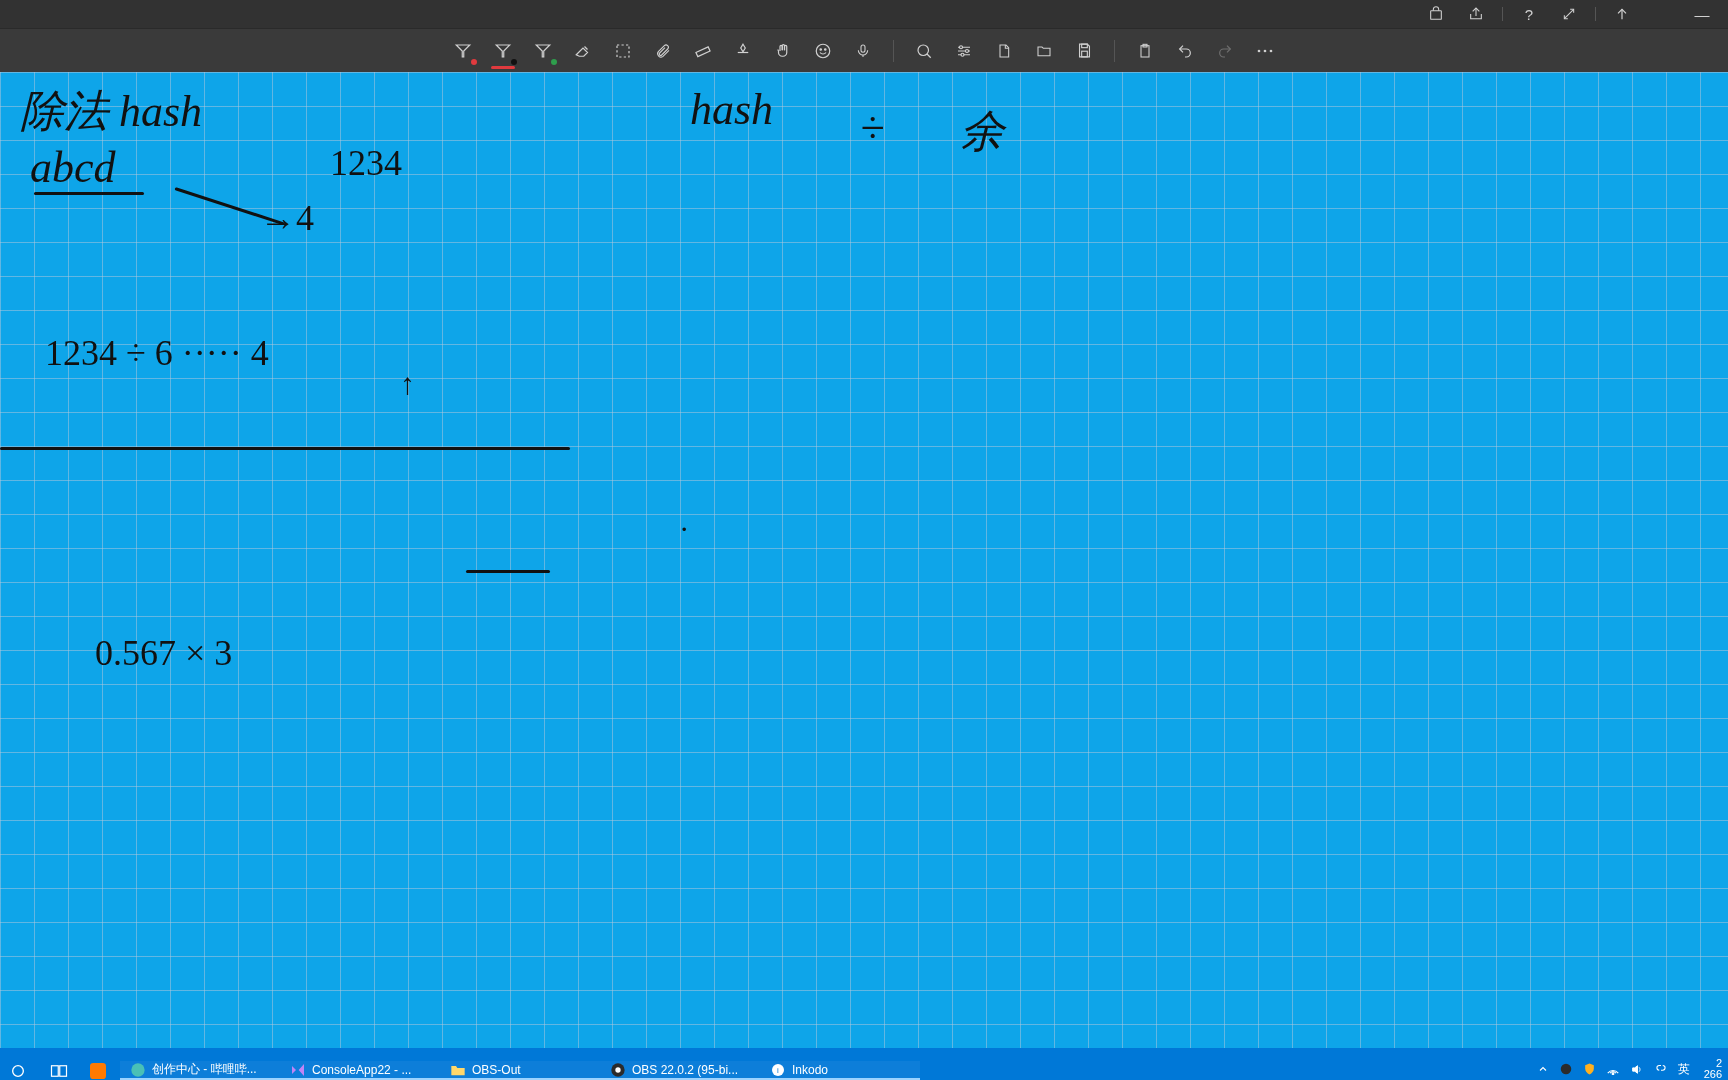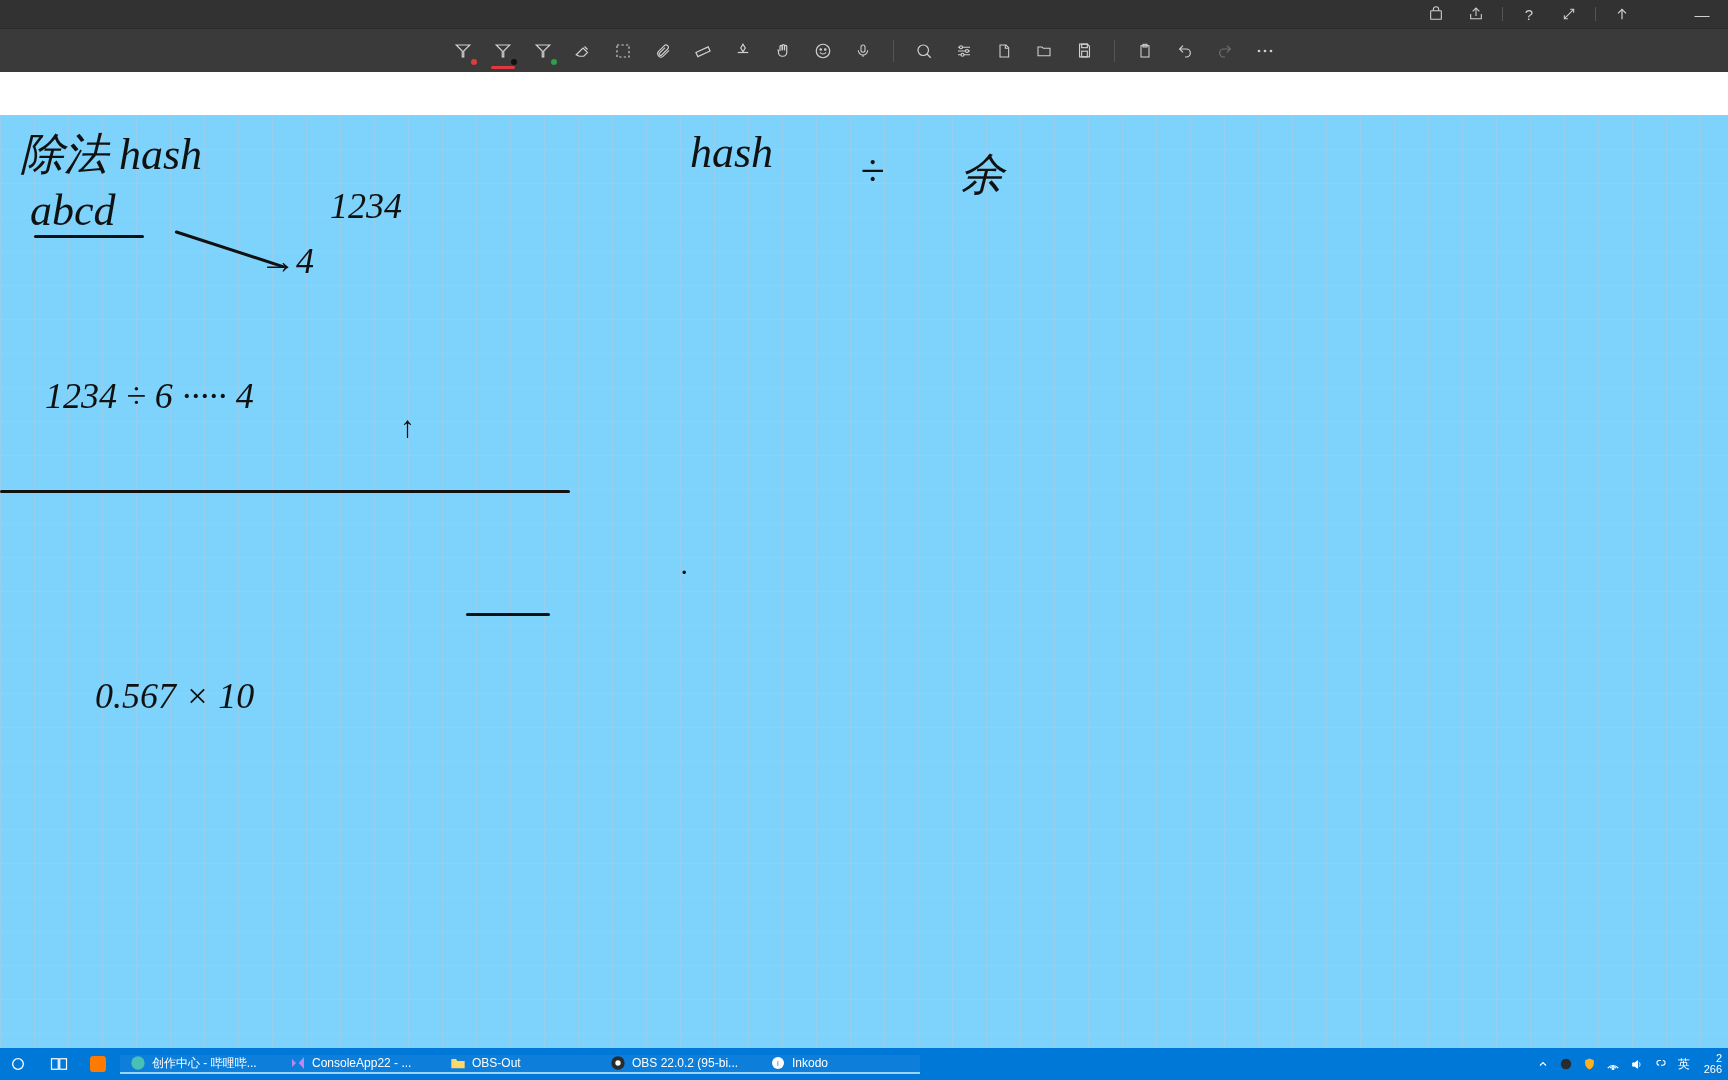--- a/index.html
+++ b/index.html
@@ -46,48 +46,47 @@
   .pen-dot { position: absolute; width: 6px; height: 6px; border-radius: 50%; bottom: 6px; right: 6px; }
   .active-underline::after {
     content: ""; position: absolute; left: 8px; right: 8px; bottom: 2px; height: 3px; background: #e03a3e; border-radius: 2px;
   }
   svg { display: block; }
 
   
   .canvas-wrap {
     flex: 1;
     position: relative;
-    background: #7dd3fc;
+    background: #0ea5e9;
     overflow: hidden;
-    margin-top: 43px;
   }
   .grid {
     position: absolute; inset: 0;
     background-image:
       linear-gradient(to right, rgba(180,200,220,0.5) 1px, transparent 1px),
       linear-gradient(to bottom, rgba(180,200,220,0.5) 1px, transparent 1px);
     background-size: 34px 34px;
   }
   .ink {
     position: absolute; inset: 0;
     font-family: "Segoe Script", "Comic Sans MS", cursive;
     color: #111;
   }
   .ink-text { position: absolute; white-space: nowrap; }
   .hand-sm { font-size: 30px; font-style: italic; }
-  .hand-md { font-size: 36px; font-style: italic; }
+  .hand-md { font-size: 36px; }
   .hand-lg { font-size: 44px; font-style: italic; }
   .ink-line { position: absolute; background: #111; height: 3px; border-radius: 2px; transform-origin: left center; }
 
   
   .taskbar {
     height: 32px;
     background: #0078d7;
     display: flex;
-    align-items: center;
+    align-items: flex-end;
     color: #fff;
     font-size: 12px;
   }
   .task-left { display: flex; align-items: stretch; }
   .task-item {
     display: flex; align-items: center;
     padding: 0 10px;
     gap: 6px;
     border-right: 0 solid transparent;
     min-width: 40px;
@@ -297,21 +296,21 @@
     <span class="ink-text hand-lg" style="left:690px; top:12px;">hash</span>
     <span class="ink-text hand-lg" style="left:860px; top:30px;">÷</span>
     <span class="ink-text hand-lg" style="left:960px; top:30px;">余</span>
 
     <span class="ink-text hand-md" style="left:45px; top:260px;">1234 ÷ 6  ·····  4</span>
     <span class="ink-text hand-sm" style="left:400px; top:295px;">↑</span>
     <div class="ink-line" style="left:0px; top:375px; width:570px; height:3px;"></div>
 
     <div class="ink-line" style="left:466px; top:498px; width:84px;"></div>
     <span class="ink-text hand-sm" style="left:680px; top:440px;">·</span>
-    <span class="ink-text hand-md" style="left:95px; top:560px;">0.567  ×  10</span>
+    <span class="ink-text hand-md" style="left:95px; top:560px;">0.567  ×  3</span>
   </div>
 </div>
 
 <div class="taskbar">
   <div class="task-left">
     <div class="task-item" style="min-width:40px">
       <span class="task-icon">
         <svg width="16" height="16" viewBox="0 0 24 24" fill="none" stroke="#fff" stroke-width="2">
             <circle cx="12" cy="12" r="8"></circle>
           </svg>

